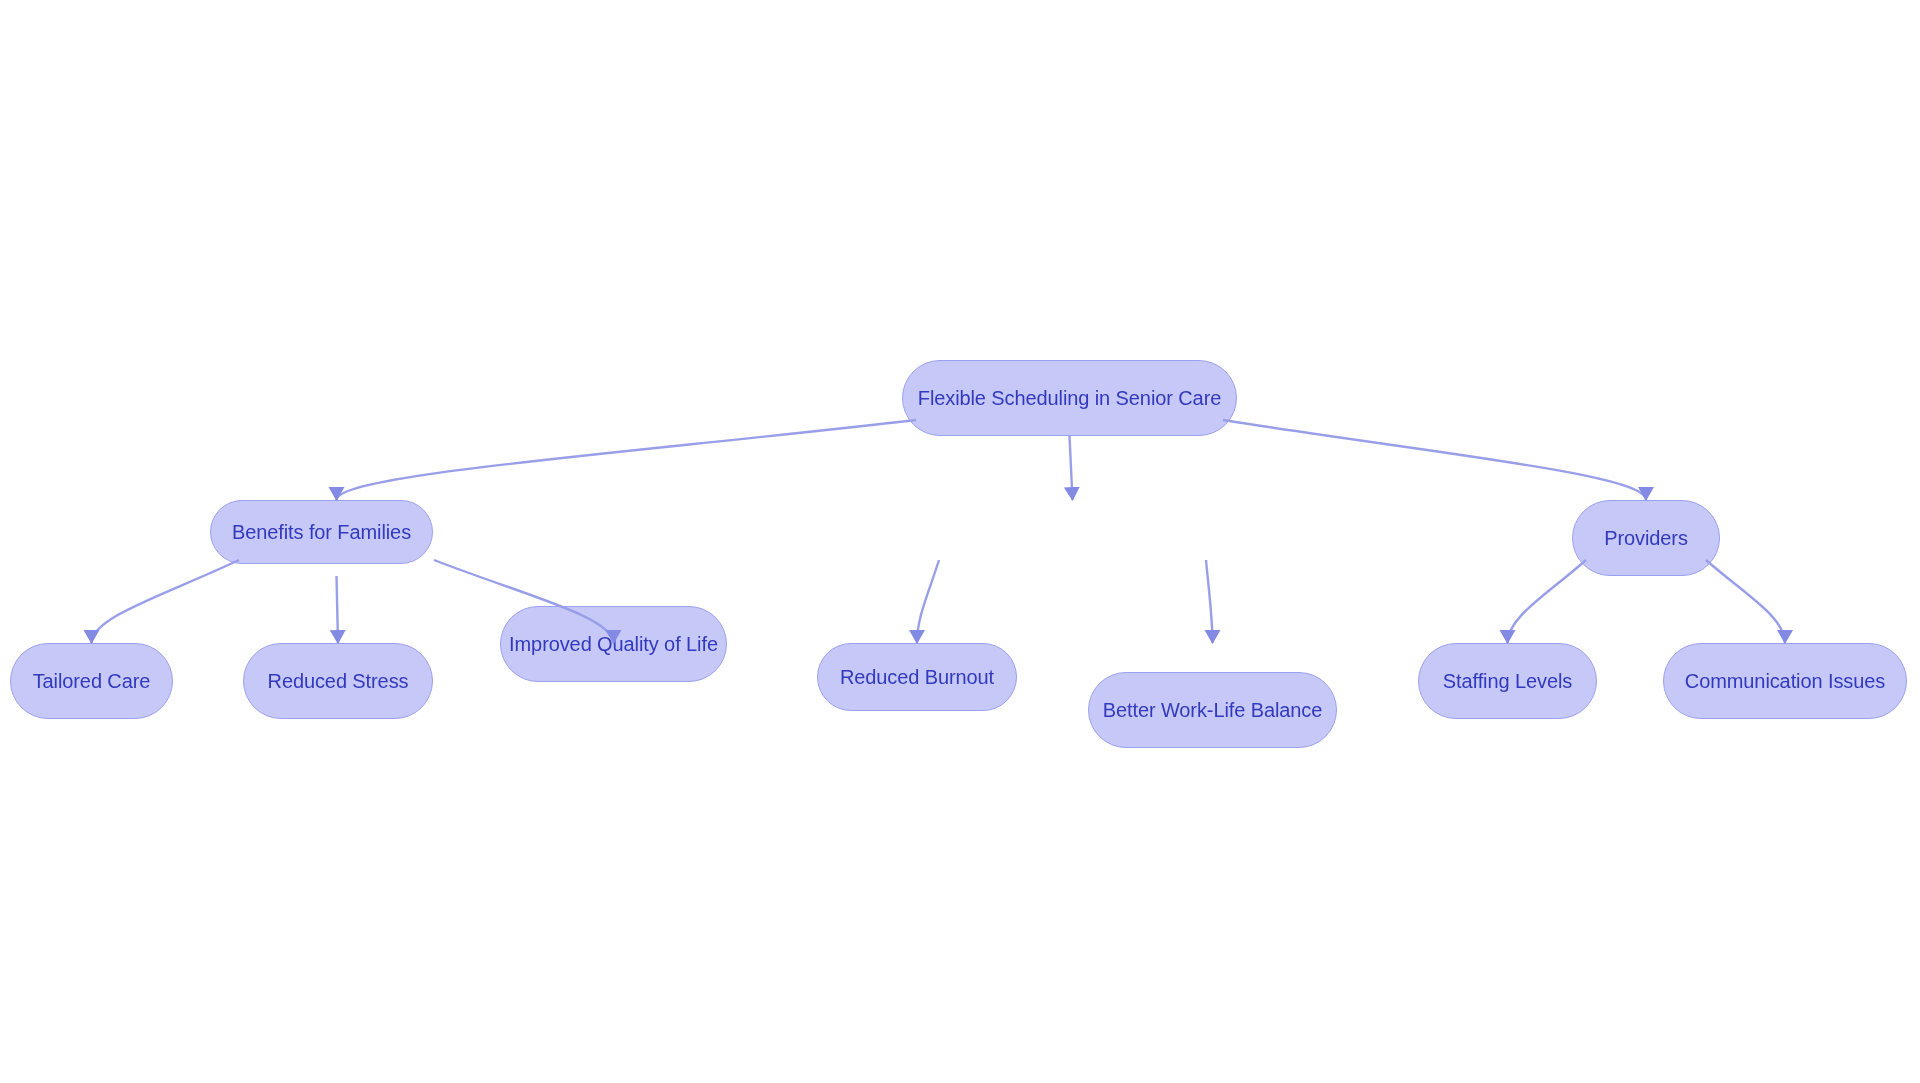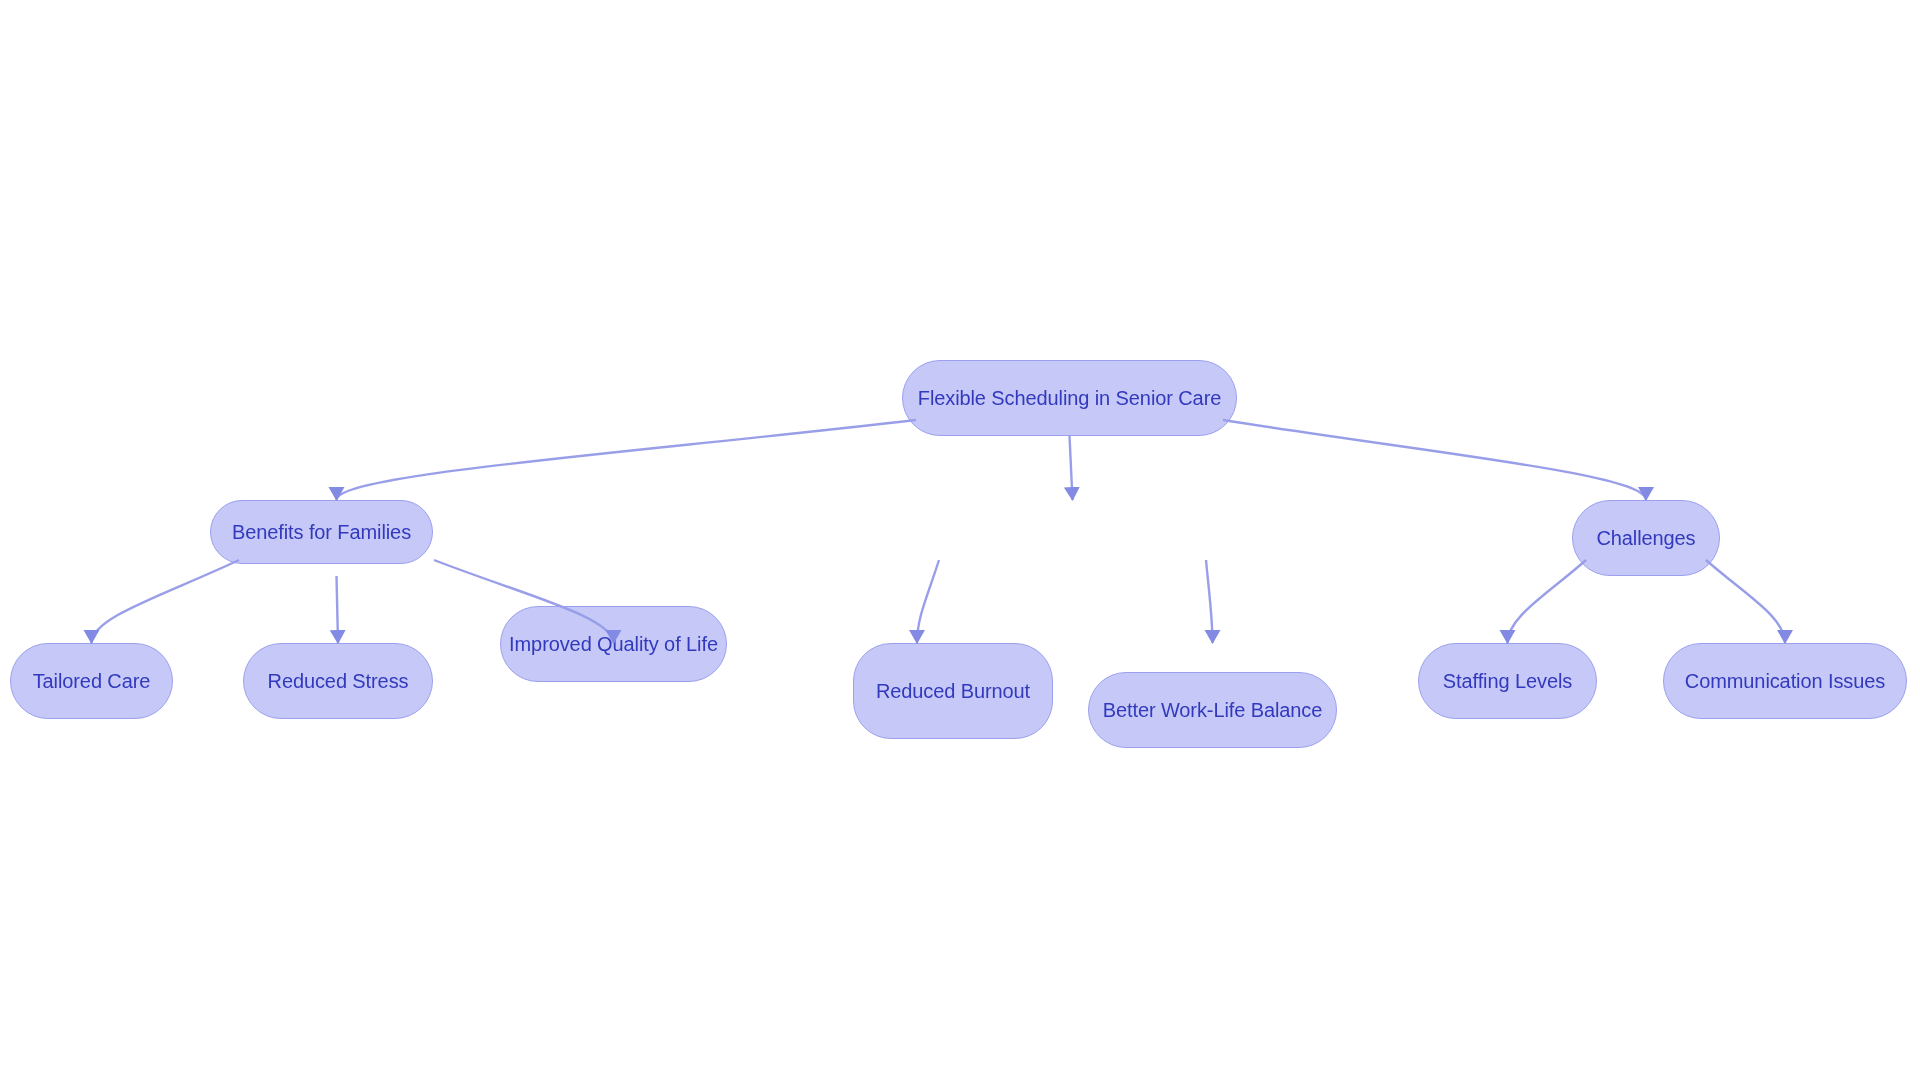--- a/index.html
+++ b/index.html
@@ -67,29 +67,29 @@
       <path class="edge" d="M 1206 560 C 1209.25 594.86, 1212.5 617, 1212.5 643" marker-end="url(#arrow)"></path>
       <path class="edge" d="M 1586 560 C 1546.75 594.86, 1507.5 617, 1507.5 643" marker-end="url(#arrow)"></path>
       <path class="edge" d="M 1706 560 C 1745.5 594.86, 1785 617, 1785 643" marker-end="url(#arrow)"></path>
     </svg>
 
   <div class="node" style="left:902px; top:360px; width:335px; height:76px;">Flexible Scheduling in Senior Care</div>
 
   <div class="node" style="left:210px; top:500px; width:223px; height:64px;">Benefits for Families</div>
 
 
-  <div class="node" style="left:1572px; top:500px; width:148px; height:76px;">Challenges</div>
+  <div class="node" style="left:1572px; top:500px; width:148px; height:76px;">Providers</div>
 
   <div class="node" style="left:10px; top:643px; width:163px; height:76px;">Tailored Care</div>
 
   <div class="node" style="left:243px; top:643px; width:190px; height:76px;">Reduced Stress</div>
 
   <div class="node" style="left:500px; top:606px; width:227px; height:76px;">Improved Quality of Life</div>
 
-  <div class="node" style="left:853px; top:643px; width:200px; height:96px;">Reduced Burnout</div>
+  <div class="node" style="left:817px; top:643px; width:200px; height:68px;">Reduced Burnout</div>
 
   <div class="node" style="left:1088px; top:643px; width:249px; height:76px;margin-top:29px;">Better Work-Life Balance</div>
 
   <div class="node" style="left:1418px; top:643px; width:179px; height:76px;">Staffing Levels</div>
 
   <div class="node" style="left:1663px; top:643px; width:244px; height:76px;">Communication Issues</div>
 
 </div>
 
 </body></html>

